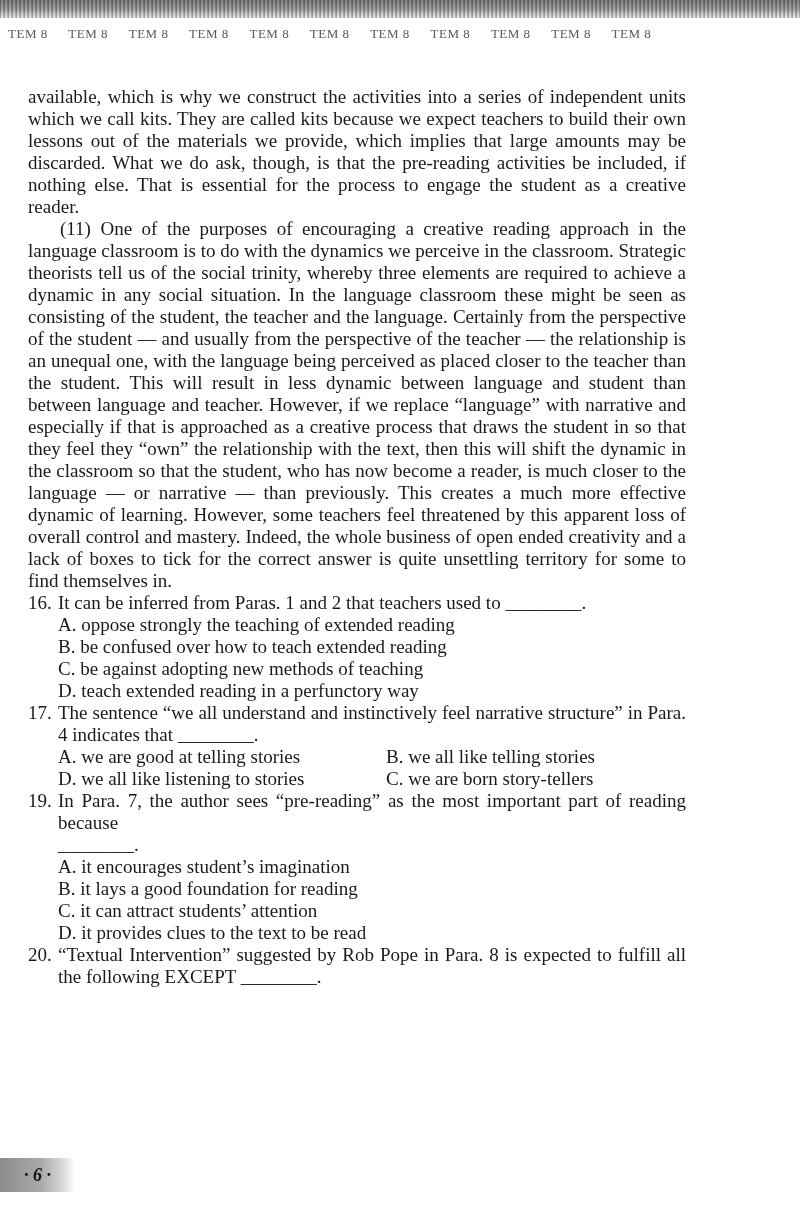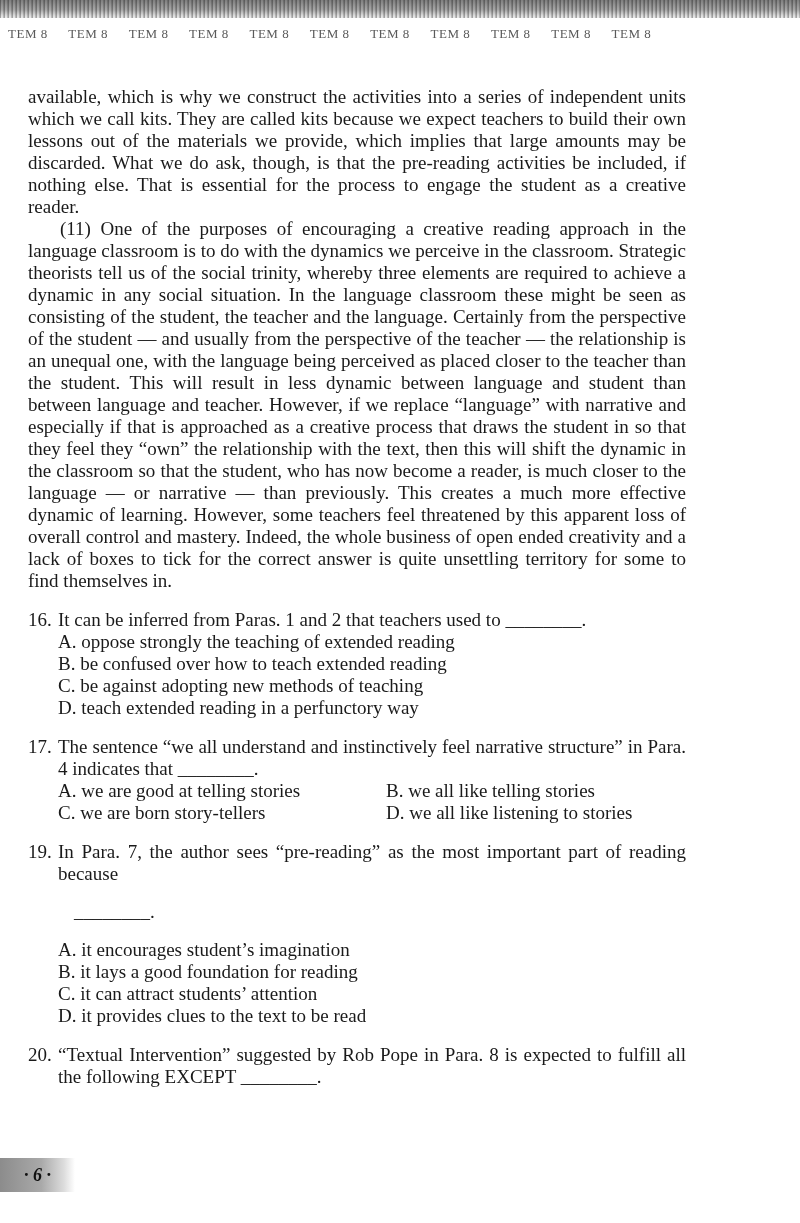--- a/index.html
+++ b/index.html
@@ -23,31 +23,31 @@
     font-size: 13px; letter-spacing: 0.5px; color: #5a5a5a;
     padding-left: 8px; box-sizing: border-box;
   }
   .content {
     position: absolute; left: 28px; top: 86px; width: 658px;
     font-size: 19px; line-height: 22px;
   }
   .para { text-align: justify; margin: 0; }
   .para.indent { text-indent: 32px; }
   .question { margin: 0; padding-left: 30px; text-indent: -30px; text-align: justify; }
-  .question .num { display: inline-block; width: 30px; text-indent: 0; margin-top: 17px; }
+  .question .num { display: inline-block; width: 30px; text-indent: 0; }
   .opt { margin: 0; padding-left: 30px; }
   .opt-grid {
     margin: 0; padding-left: 30px;
     display: grid; grid-template-columns: 328px 300px;
   }
   .opt-row4 {
     margin: 0; padding-left: 30px;
     display: grid; grid-template-columns: 168px 160px 160px 140px;
   }
-  .blank-line { margin: 16px; padding-left: 30px; }
+  .blank-line { margin: 0; padding-left: 30px; }
   .page-num {
     position: absolute; left: 0; top: 1158px; width: 75px; height: 34px;
     background: linear-gradient(90deg, #8c8c8c 0%, #a9a9a9 55%, #dcdcdc 85%, rgba(255,255,255,0) 100%);
     display: flex; align-items: center; justify-content: center;
     font-style: italic; font-weight: bold; font-size: 18px; color: #111;
   }
 </style>
 </head>
 <body>
 
@@ -77,22 +77,22 @@
     <p class="opt">B. be confused over how to teach extended reading</p>
     <p class="opt">C. be against adopting new methods of teaching</p>
     <p class="opt">D. teach extended reading in a perfunctory way</p>
   </div>
 
   <div>
     <p class="question"><span class="num">17.</span><span>The sentence “we all understand and instinctively feel narrative structure” in Para. 4 indicates that ________.</span></p>
     <div class="opt-grid">
       <span>A. we are good at telling stories</span>
       <span>B. we all like telling stories</span>
+      <span>D. we all like listening to stories</span>
       <span>C. we are born story-tellers</span>
-      <span>D. we all like listening to stories</span>
     </div>
   </div>
 
 
   <div>
     <p class="question"><span class="num">19.</span><span>In Para. 7, the author sees “pre-reading” as the most important part of reading because</span></p>
     <p class="blank-line">________.</p>
     <p class="opt">A. it encourages student’s imagination</p>
     <p class="opt">B. it lays a good foundation for reading</p>
     <p class="opt">C. it can attract students’ attention</p>

